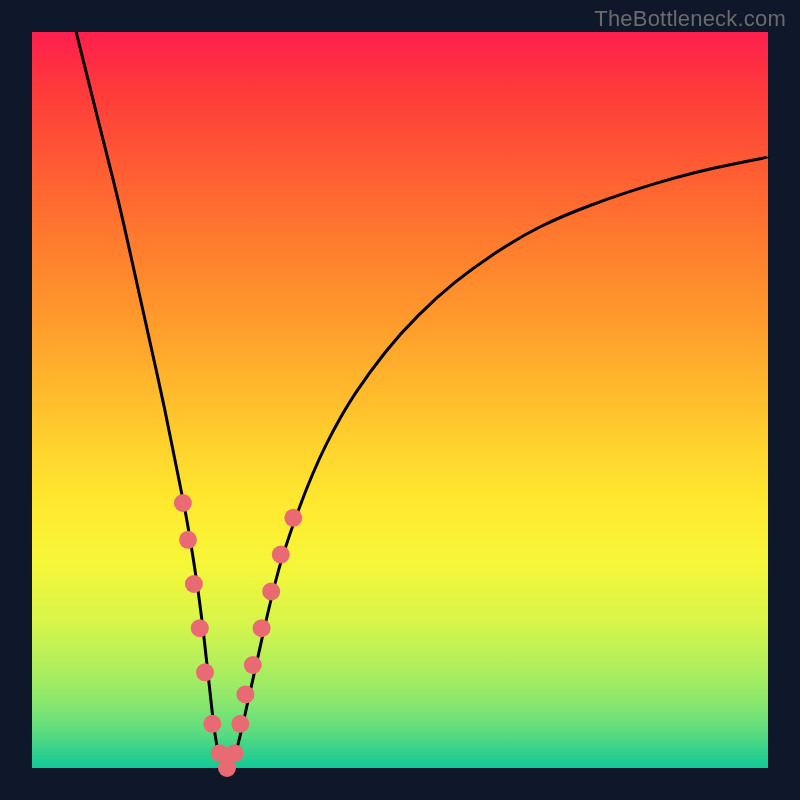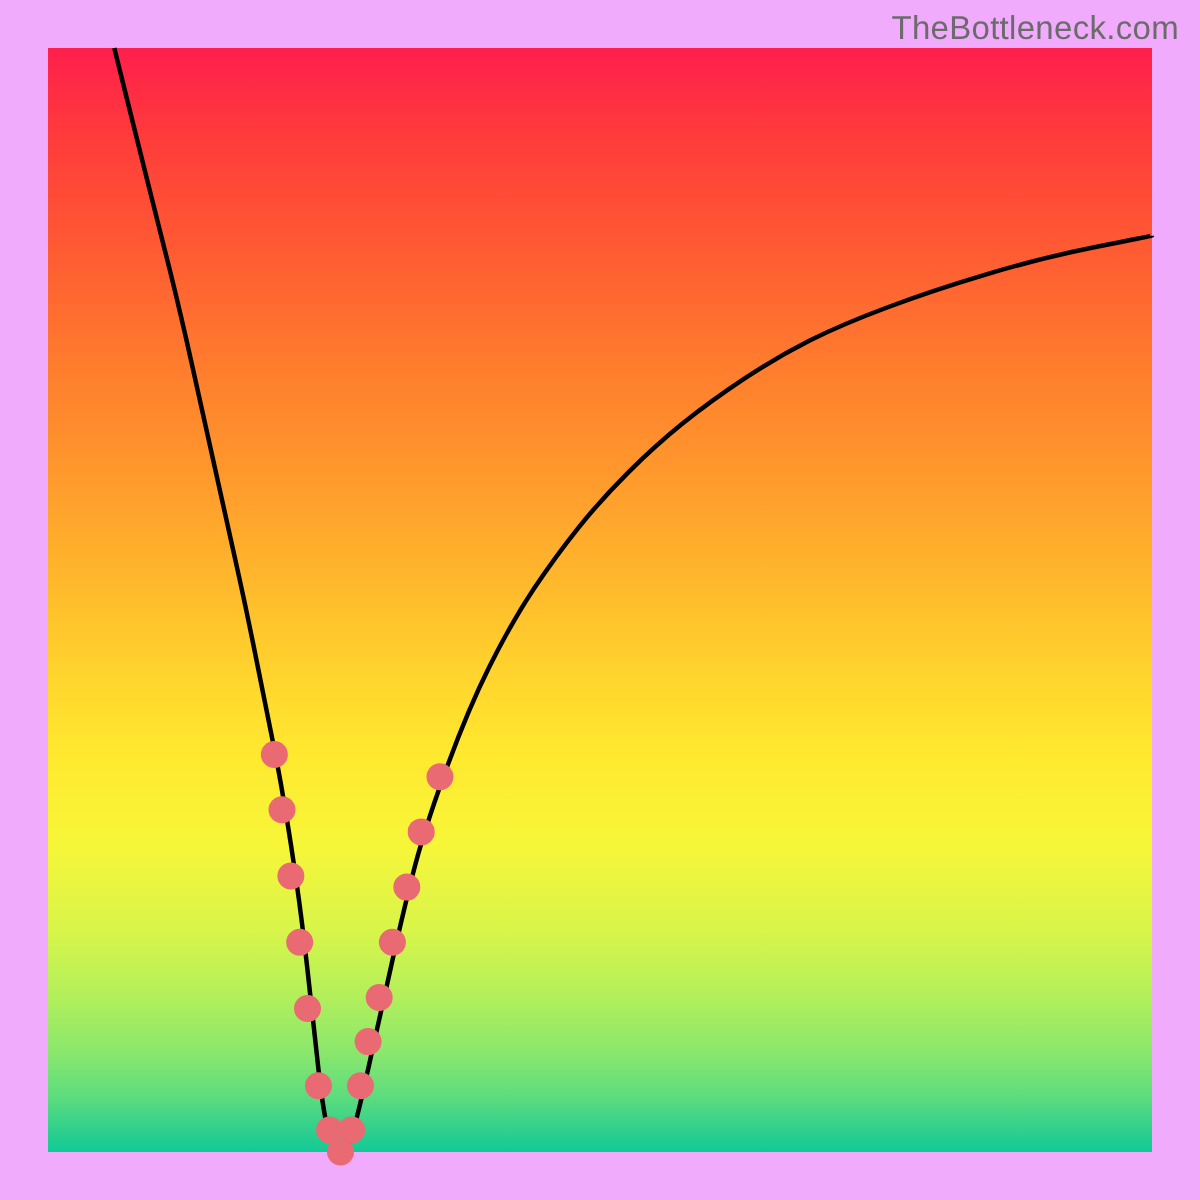--- a/index.html
+++ b/index.html
@@ -7,21 +7,21 @@
     padding: 0;
     width: 800px;
     height: 800px;
     background: #000;
     overflow: hidden;
     font-family: Arial, Helvetica, sans-serif;
   }
   .frame {
     position: absolute;
     inset: 0;
-    background: #f0abfc;
+    background: #0f172a;
   }
   .plot {
     position: absolute;
     left: 32px;
     top: 32px;
     width: 736px;
     height: 736px;
     
     background: linear-gradient(to bottom,
       #ff1f4d 0%,

